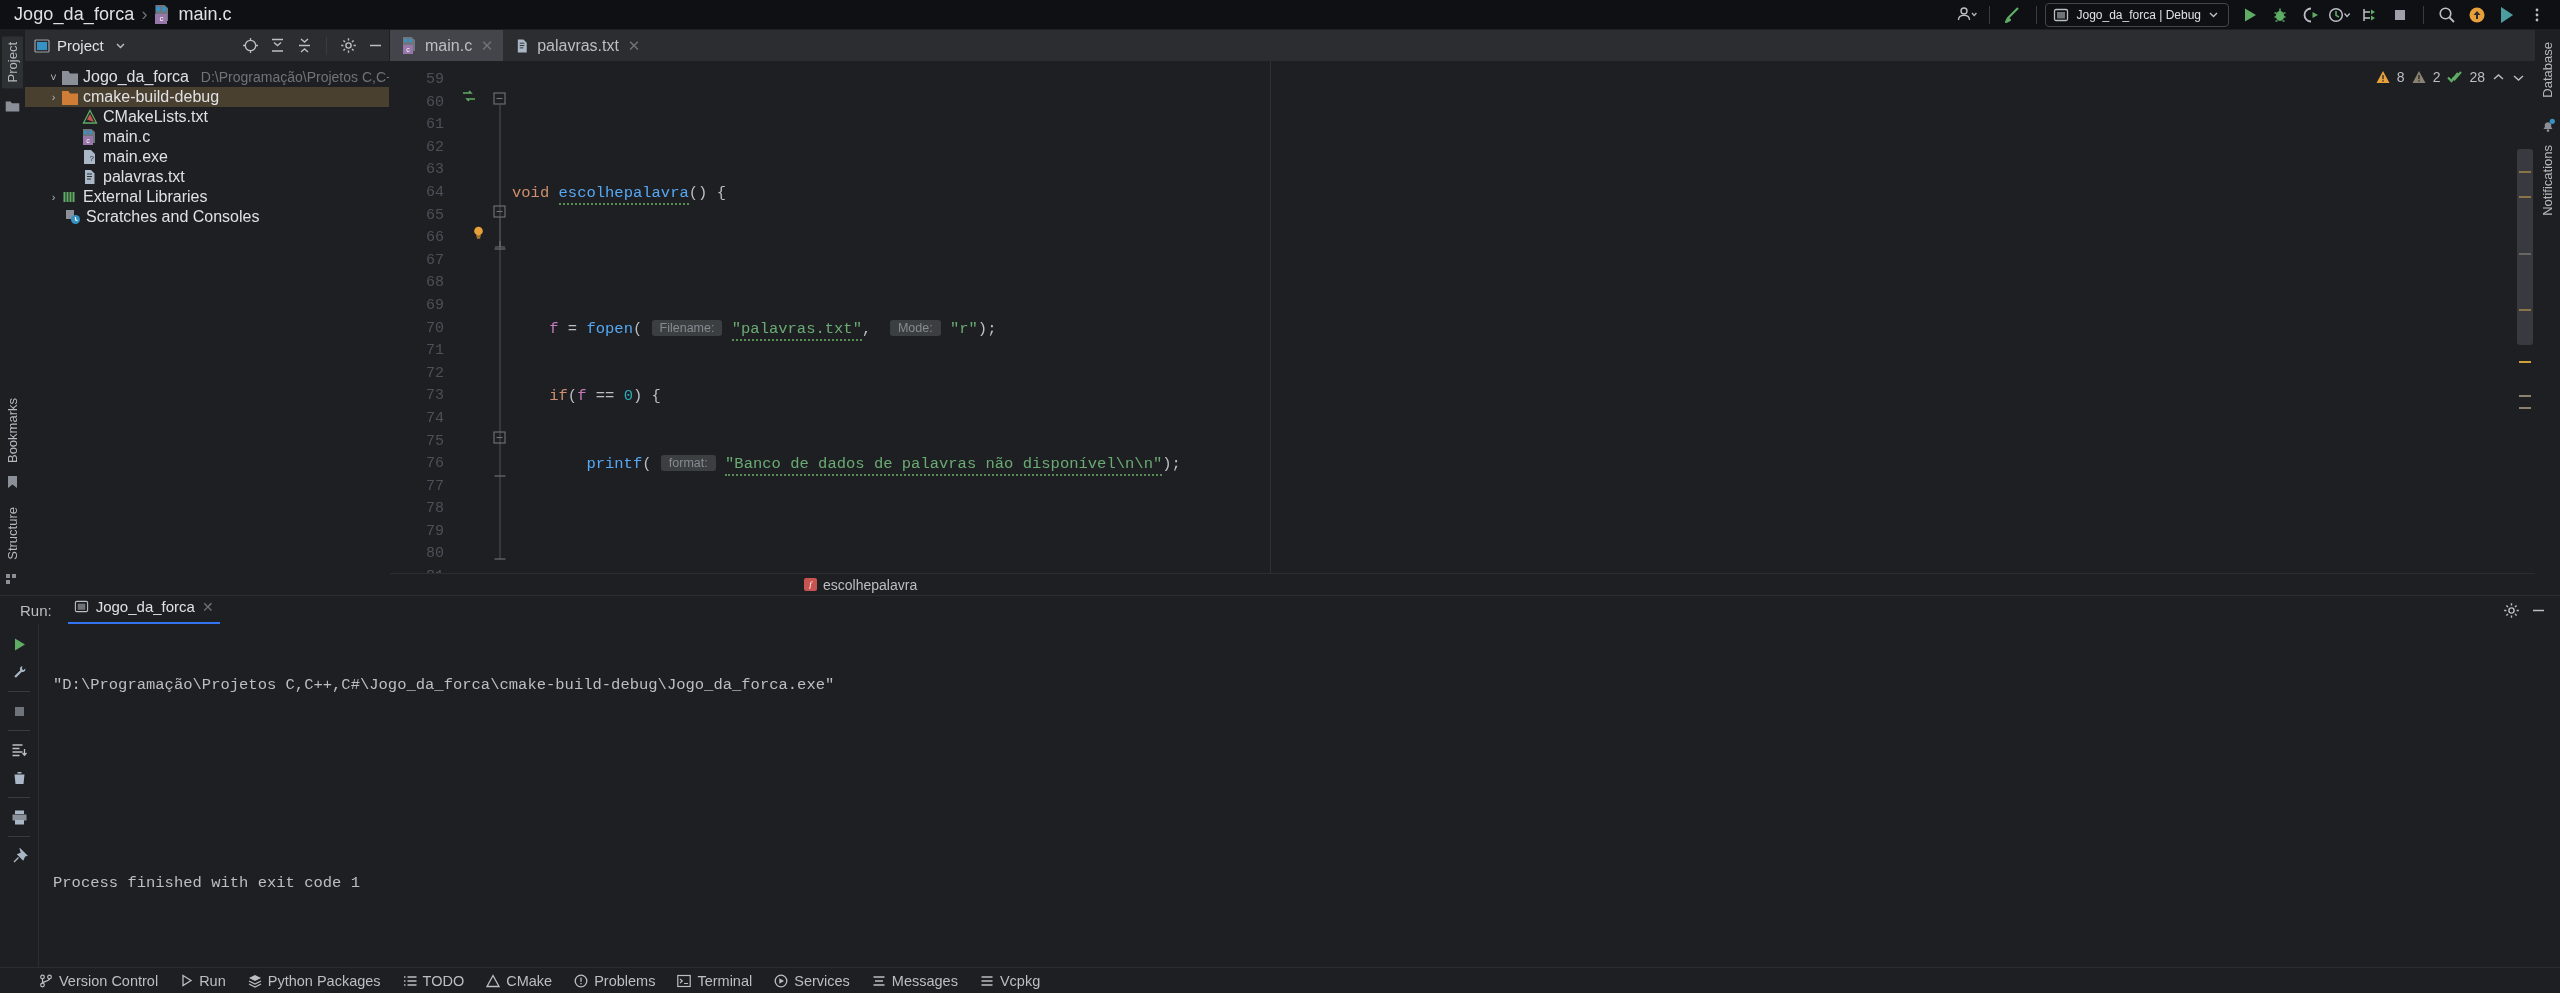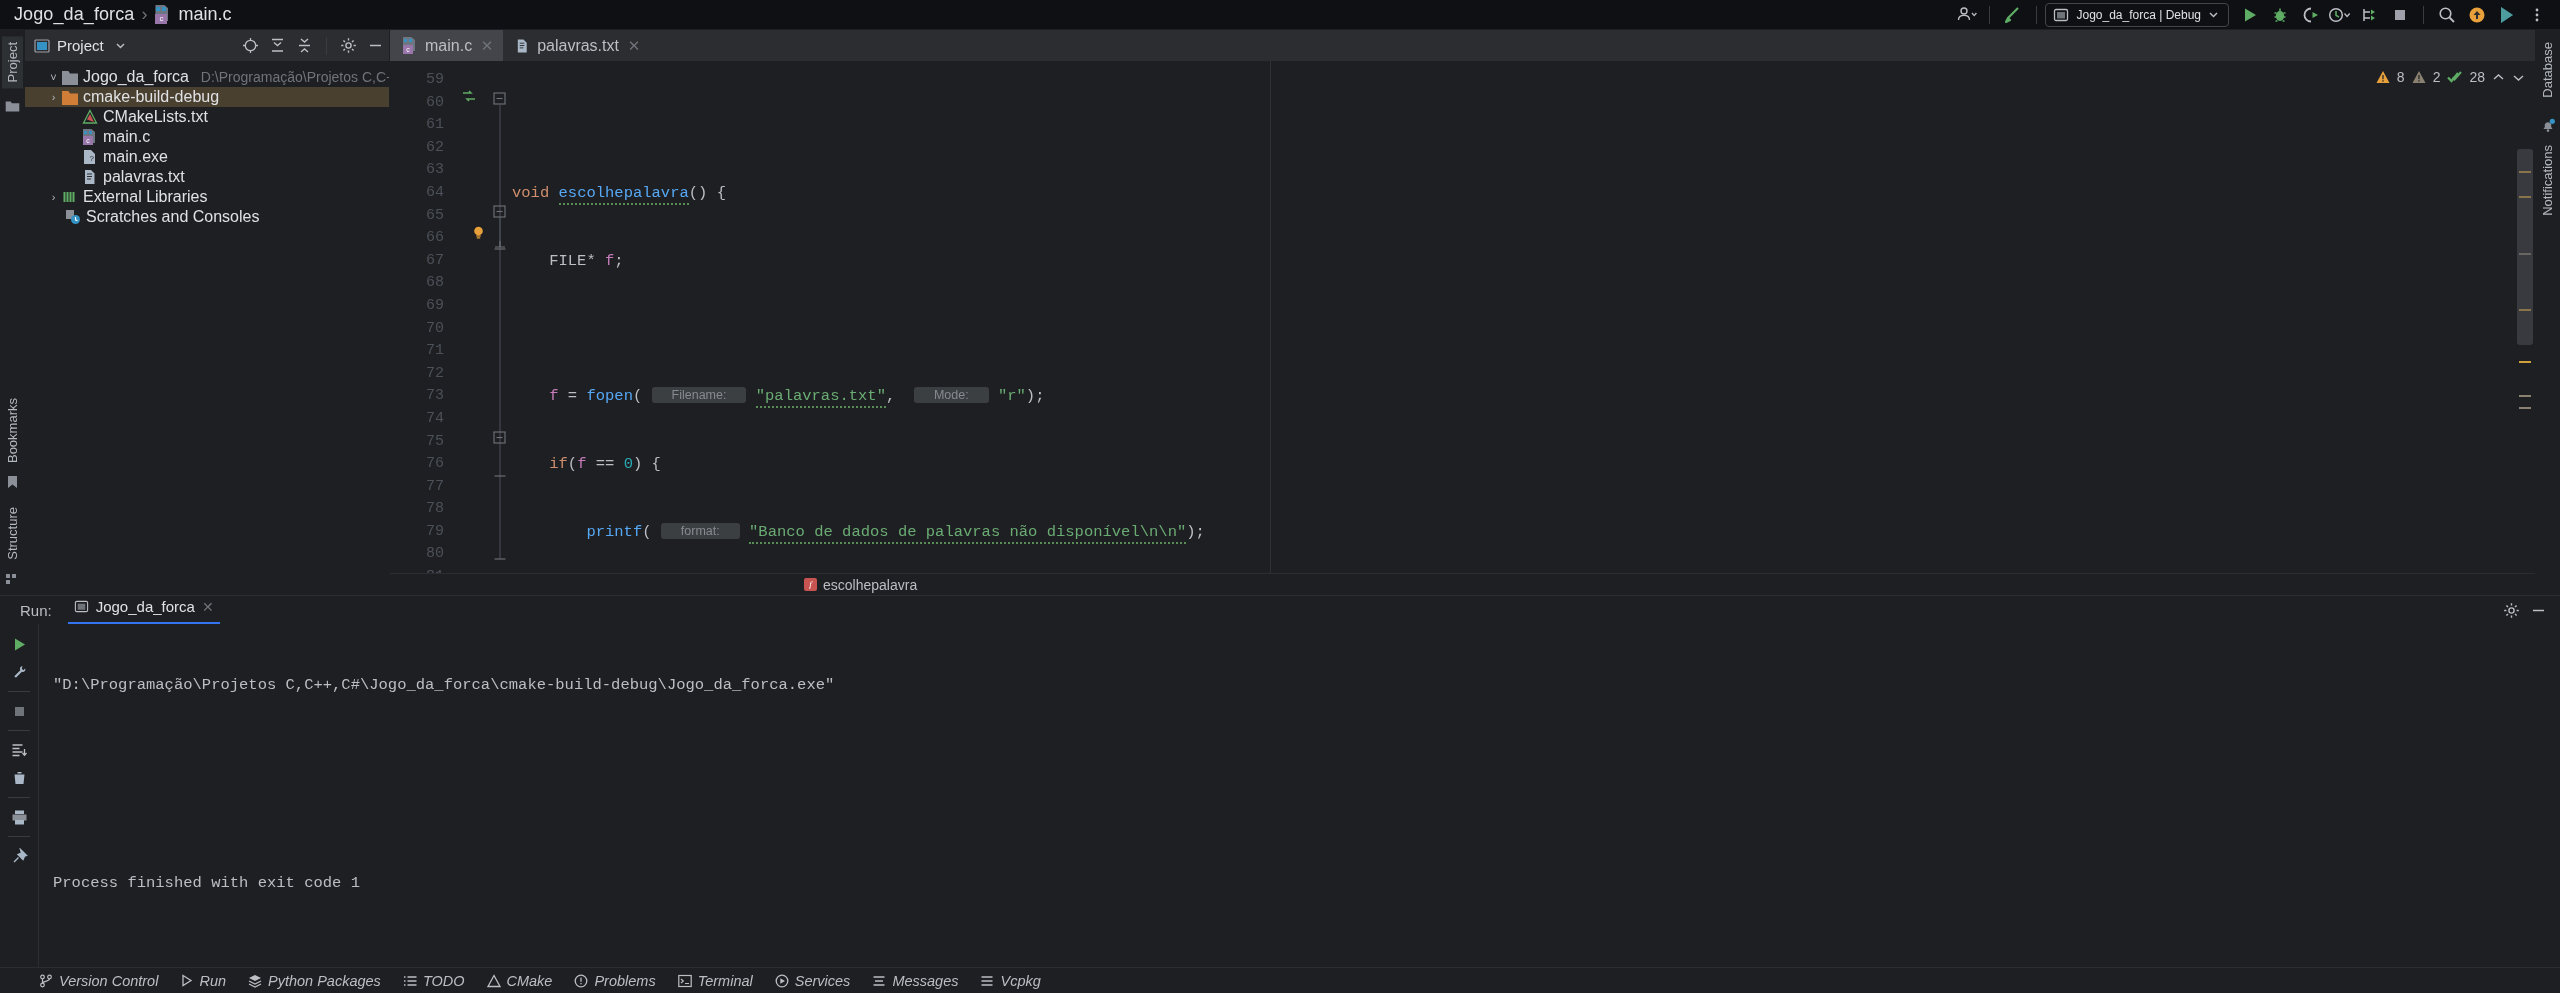--- a/index.html
+++ b/index.html
@@ -96,21 +96,21 @@
               font-size:15.5px; line-height:22.6px; white-space:pre; color:#bcbec4; position:relative; }
   .cl { height:22.6px; padding-left:2px; }
 
   .kw { color:#cf8e6d; }
   .fn { color:#56a8f5; }
   .str { color:#6aab73; }
   .num { color:#2aacb8; }
   .pun { color:#bcbec4; }
   .var { color:#c77dbb; }
   .plain { color:#bcbec4; }
-  .hintp { background:#3c3f41; color:#868a91; font-size:12.5px; padding:1px 20px; border-radius:3px;
+  .hintp { background:#3c3f41; color:#868a91; font-size:12.5px; padding:1px 8px; border-radius:3px;
            font-family:"Liberation Sans",sans-serif; position:relative; top:-1px; }
   .sq { border-bottom: 2px dotted #598c56; padding-bottom:1px; }
 
   .rightgut { width: 22px; flex:0 0 22px; position:relative; background:#1e1f22; }
   .insp-badges { position:absolute; right:10px; top:8px; display:flex; align-items:center; gap:7px;
                  font-size:14px; color:#bcbec4; }
   .mmark { position:absolute; right:4px; width:12px; height:2px; }
 
   .breadcrumbbar { height: 22px; flex:0 0 22px; background:#1e1f22; display:flex; align-items:center;
                    padding-left: 414px; border-top:1px solid #2b2d30; font-size:14px; color:#bcbec4; gap:6px;}
@@ -136,21 +136,21 @@
              font-size:15.5px; line-height:22px; color:#bcbec4; white-space:pre; overflow:hidden;
              border-left:1px solid #2b2d30; }
   .console .blank { height:22px; }
 
   
   .rightstrip { width:25px; flex:0 0 25px; background:#1e1f22; display:flex; flex-direction:column;
                 align-items:center; padding-top:6px; }
 
   
   .statusbar { height:26px; flex:0 0 26px; background:#1e1f22; display:flex; align-items:center;
-               padding-left:28px; gap:0; border-top:1px solid #2b2d30;font-style:italic; }
+               padding-left:28px; gap:0; border-top:1px solid #2b2d30; }
   .sbi { display:flex; align-items:center; gap:6px; font-size:14.5px; color:#bcbec4; padding: 0 11px; height:100%;}
   .sb-right { margin-left:auto; padding-right:10px; display:flex; align-items:center; gap:12px;}
   svg { display:block; }
 </style>
 </head>
 <body>
 
 <div class="ide">
 
   <div class="titlebar">
@@ -497,21 +497,20 @@
             <path d="M2.5 490 h11" stroke="#6f737a" stroke-width="1.1"></path>
             <path d="M8 700 V 745" stroke="#4b5059" stroke-width="1"></path>
             <rect x="2" y="700" width="11" height="11" fill="none" stroke="#6f737a" stroke-width="1.1"></rect>
             <path d="M4.5 705.5h6" stroke="#6f737a" stroke-width="1.1"></path>
           </svg>
         </div>
 
         <div class="codetext">
           <div class="cl">&nbsp;</div>
           <div class="cl"><span class="kw">void</span> <span class="fn sq">escolhepalavra</span><span class="pun">() {</span></div>
-          <div class="cl"><span class="plain">    FILE</span><span class="pun">* </span><span class="var">f</span><span class="pun">;</span></div>
           <div class="cl">&nbsp;</div>
           <div class="cl"><span class="var">    f </span><span class="pun">= </span><span class="fn">fopen</span><span class="pun">( </span><span class="hintp">Filename:</span> <span class="str sq">"palavras.txt"</span><span class="pun">,  </span><span class="hintp">Mode:</span> <span class="str">"r"</span><span class="pun">);</span></div>
           <div class="cl"><span class="kw">    if</span><span class="pun">(</span><span class="var">f</span><span class="pun"> == </span><span class="num">0</span><span class="pun">) {</span></div>
           <div class="cl"><span class="fn">        printf</span><span class="pun">( </span><span class="hintp">format:</span> <span class="str sq">"Banco de dados de palavras não disponível\n\n"</span><span class="pun">);</span></div>
           
           
           
           
           
           

